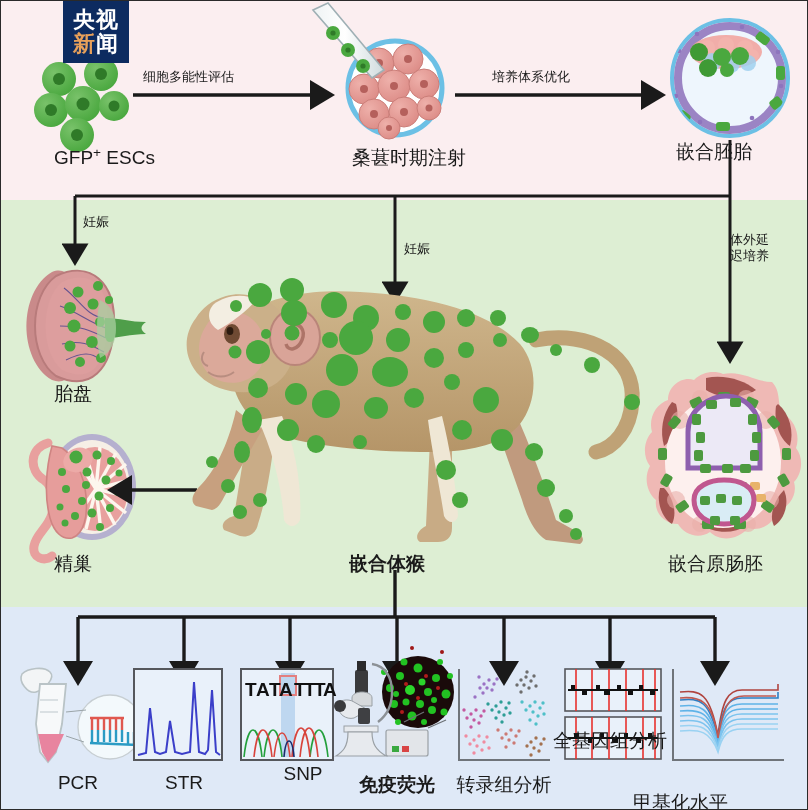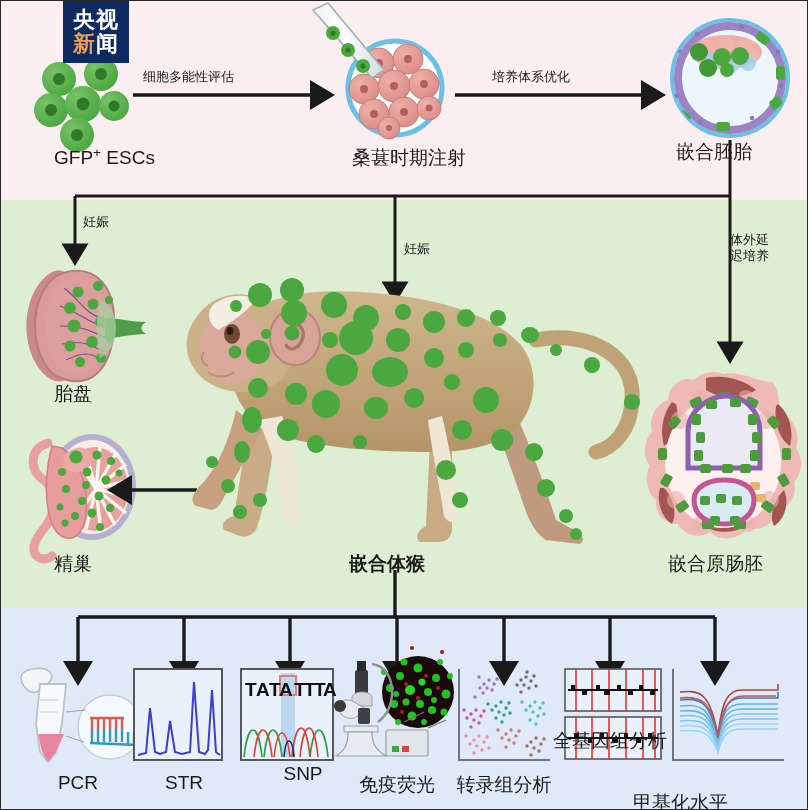--- a/index.html
+++ b/index.html
@@ -708,20 +708,20 @@
   </div>
   <div class="lbl lbl-big" style="left:54px;top:381px;">胎盘</div>
   <div class="lbl lbl-big" style="left:54px;top:551px;">精巢</div>
   <div class="lbl lbl-big" style="left:349px;top:551px;font-weight:bold;">嵌合体猴</div>
   <div class="lbl lbl-big" style="left:668px;top:551px;">嵌合原肠胚</div>
 
   <div id="assay-labels">
       <div class="lbl lbl-bottom" style="top: 772px; left: 57.9375px;">PCR</div>
       <div class="lbl lbl-bottom" style="top: 772px; left: 165px;">STR</div>
       <div class="lbl lbl-bottom" style="top: 763px; left: 270.461px; margin-left: 13px;">SNP</div>
-      <div class="lbl lbl-bottom" style="top: 772px; left: 359px;">免疫荧光</div>
+      <div class="lbl lbl-bottom" style="top: 772px; left: 359px; font-weight: bold;">免疫荧光</div>
       <div class="lbl lbl-bottom" style="top: 772px; left: 456.5px;">转录组分析</div>
       <div class="lbl lbl-bottom" style="top: 728px; left: 553px;">全基因组分析</div>
       <div class="lbl lbl-bottom" style="top: 772px; left: 633px; margin-top: 18px;">甲基化水平</div>
     </div>
 
   <div id="frame"></div>
 </div>
 
 </body></html>

